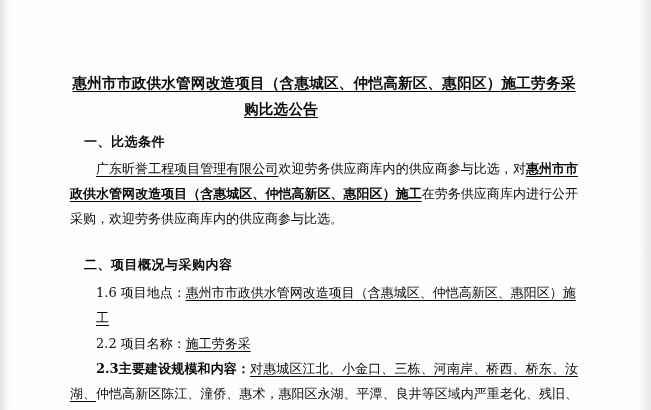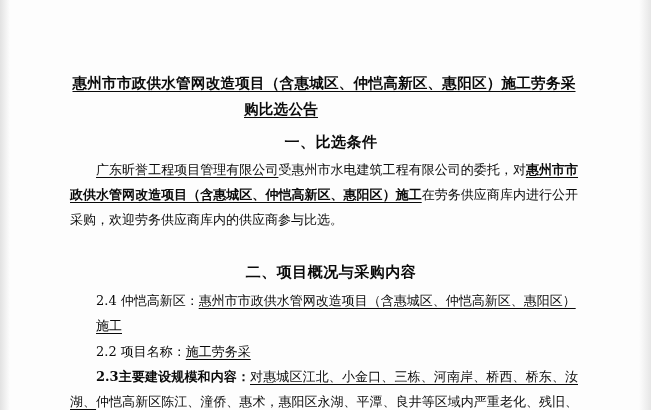--- a/index.html
+++ b/index.html
@@ -56,28 +56,27 @@
   }
   .doc-title .line2 {
     display: block;
     text-align: left;
     text-decoration: underline;
     text-underline-offset: 3px;
     width: 160px;
     margin: 0 auto;
   }
   .h1 {
-    font-size: 15px;
+    font-size: 13px;
     font-weight: bold;
     margin: 12px 0 6px 14px;
     letter-spacing: 0.5px;
-    text-align: center;
   }
   .h1.second {
-    margin-top: 30px;
+    margin-top: 24px;
   }
   p.body {
     font-size: 13px;
     line-height: 1.92;
     margin: 0;
     text-align: justify;
     text-justify: inter-ideograph;
   }
   .indent {
     display: inline-block;
@@ -130,27 +129,27 @@
   <div class="content">
 
     <h1 class="doc-title">
       <span class="line1">惠州市市政供水管网改造项目（含惠城区、仲恺高新区、惠阳区）施工劳务采</span>
       <span class="line2">购比选公告</span>
     </h1>
 
     <div class="h1">一、比选条件</div>
 
     <p class="body">
-      <span class="indent"></span><span class="u">广东昕誉工程项目管理有限公司</span><span>受惠州市水电建筑工程有限公司的委托，对</span><span class="b u">惠州市市政供水管网改造项目（含惠城区、仲恺高新区、惠阳区）施工</span><span>在劳务供应商库内进行公开采购，欢迎劳务供应商库内的供应商参与比选。</span>
+      <span class="indent"></span><span class="u">广东昕誉工程项目管理有限公司</span><span>欢迎劳务供应商库内的供应商参与比选，对</span><span class="b u">惠州市市政供水管网改造项目（含惠城区、仲恺高新区、惠阳区）施工</span><span>在劳务供应商库内进行公开采购，欢迎劳务供应商库内的供应商参与比选。</span>
     </p>
 
     <div class="h1 second">二、项目概况与采购内容</div>
 
     <p class="item">
-      <span class="num">2.4</span><span>仲恺高新区：</span><span class="item-val">惠州市市政供水管网改造项目（含惠城区、仲恺高新区、惠阳区）施工</span>
+      <span class="num">1.6</span><span>项目地点：</span><span class="item-val">惠州市市政供水管网改造项目（含惠城区、仲恺高新区、惠阳区）施工</span>
     </p>
 
     <p class="item">
       <span class="num">2.2</span><span>项目名称：</span><span class="item-val">施工劳务采</span>
     </p>
 
     <p class="para-block">
       <span class="lead"><span class="num">2.3</span><span>主要建设规模和内容：</span></span><span class="underline-run">对惠城区江北、小金口、三栋、河南岸、桥西、桥东、汝湖、</span><span>仲恺高新区陈江、潼侨、惠术，惠阳区永湖、平潭、良井等区域内严重老化、残旧、暗漏、</span><span>堵塞的供水管网实施改造，更新改造 DN25-DN1200 供水管约 348713 米。</span>
     </p>
 

